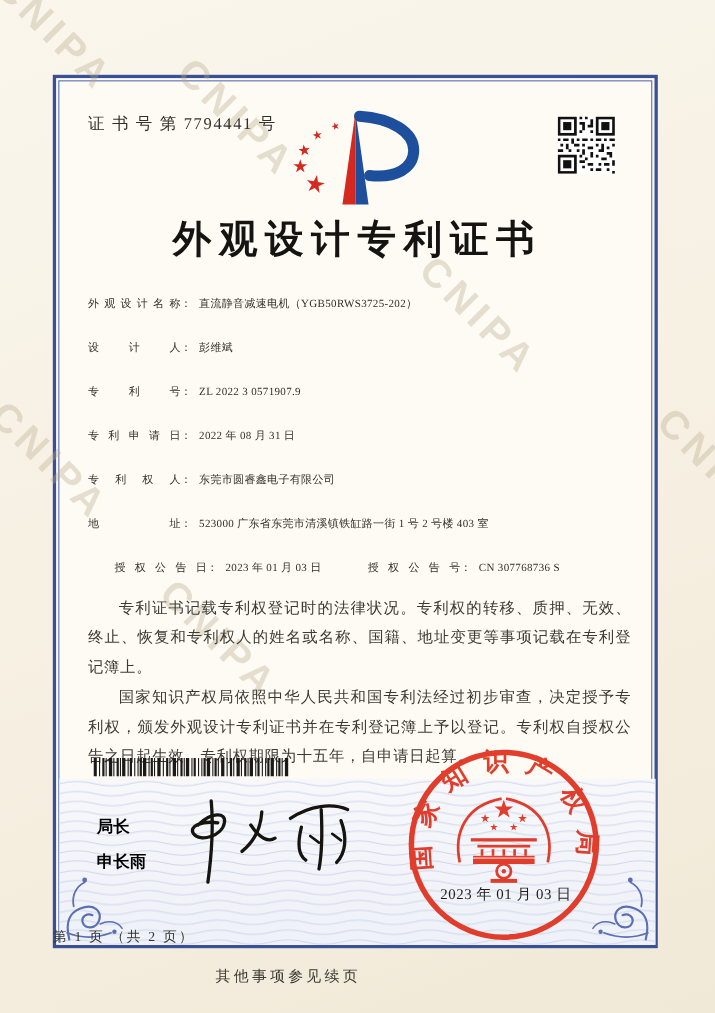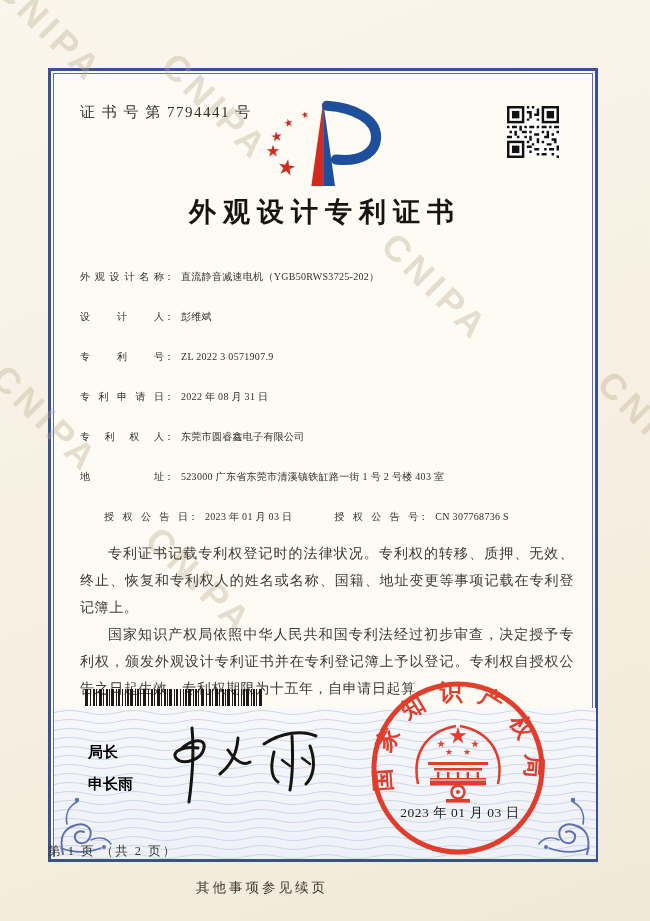--- a/index.html
+++ b/index.html
@@ -27,21 +27,21 @@
   }
   
   .cert-no{
     position:absolute;left:80px;top:103px;z-index:2;
     font-size:15px;letter-spacing:1.5px;color:#33302c;
   }
   .logo{position:absolute;left:252px;top:98px;width:146px;height:92px;z-index:2;}
   .qr{position:absolute;left:507px;top:106px;width:52px;height:52px;z-index:2;}
   .title{
     position:absolute;left:0;top:194px;width:650px;text-align:center;z-index:2;
-    font-size:27px;font-weight:bold;letter-spacing:7px;color:#161412;
+    font-size:35px;font-weight:bold;letter-spacing:7px;color:#161412;
   }
   
   .fields{position:absolute;left:80px;top:268px;width:494px;z-index:2;font-size:10px;color:#33302c;}
   .frow{height:40px;display:flex;align-items:flex-start;line-height:18px;}
   .fgroup{display:flex;align-items:flex-start;margin-left:24px;}
   .f-label{display:inline-block;width:84px;text-align:justify;text-align-last:justify;flex:none;}
   .f-colon{flex:none;}
   .f-value{margin-left:7px;letter-spacing:.3px;}
   .fgroup2{margin-left:42px;}
   

